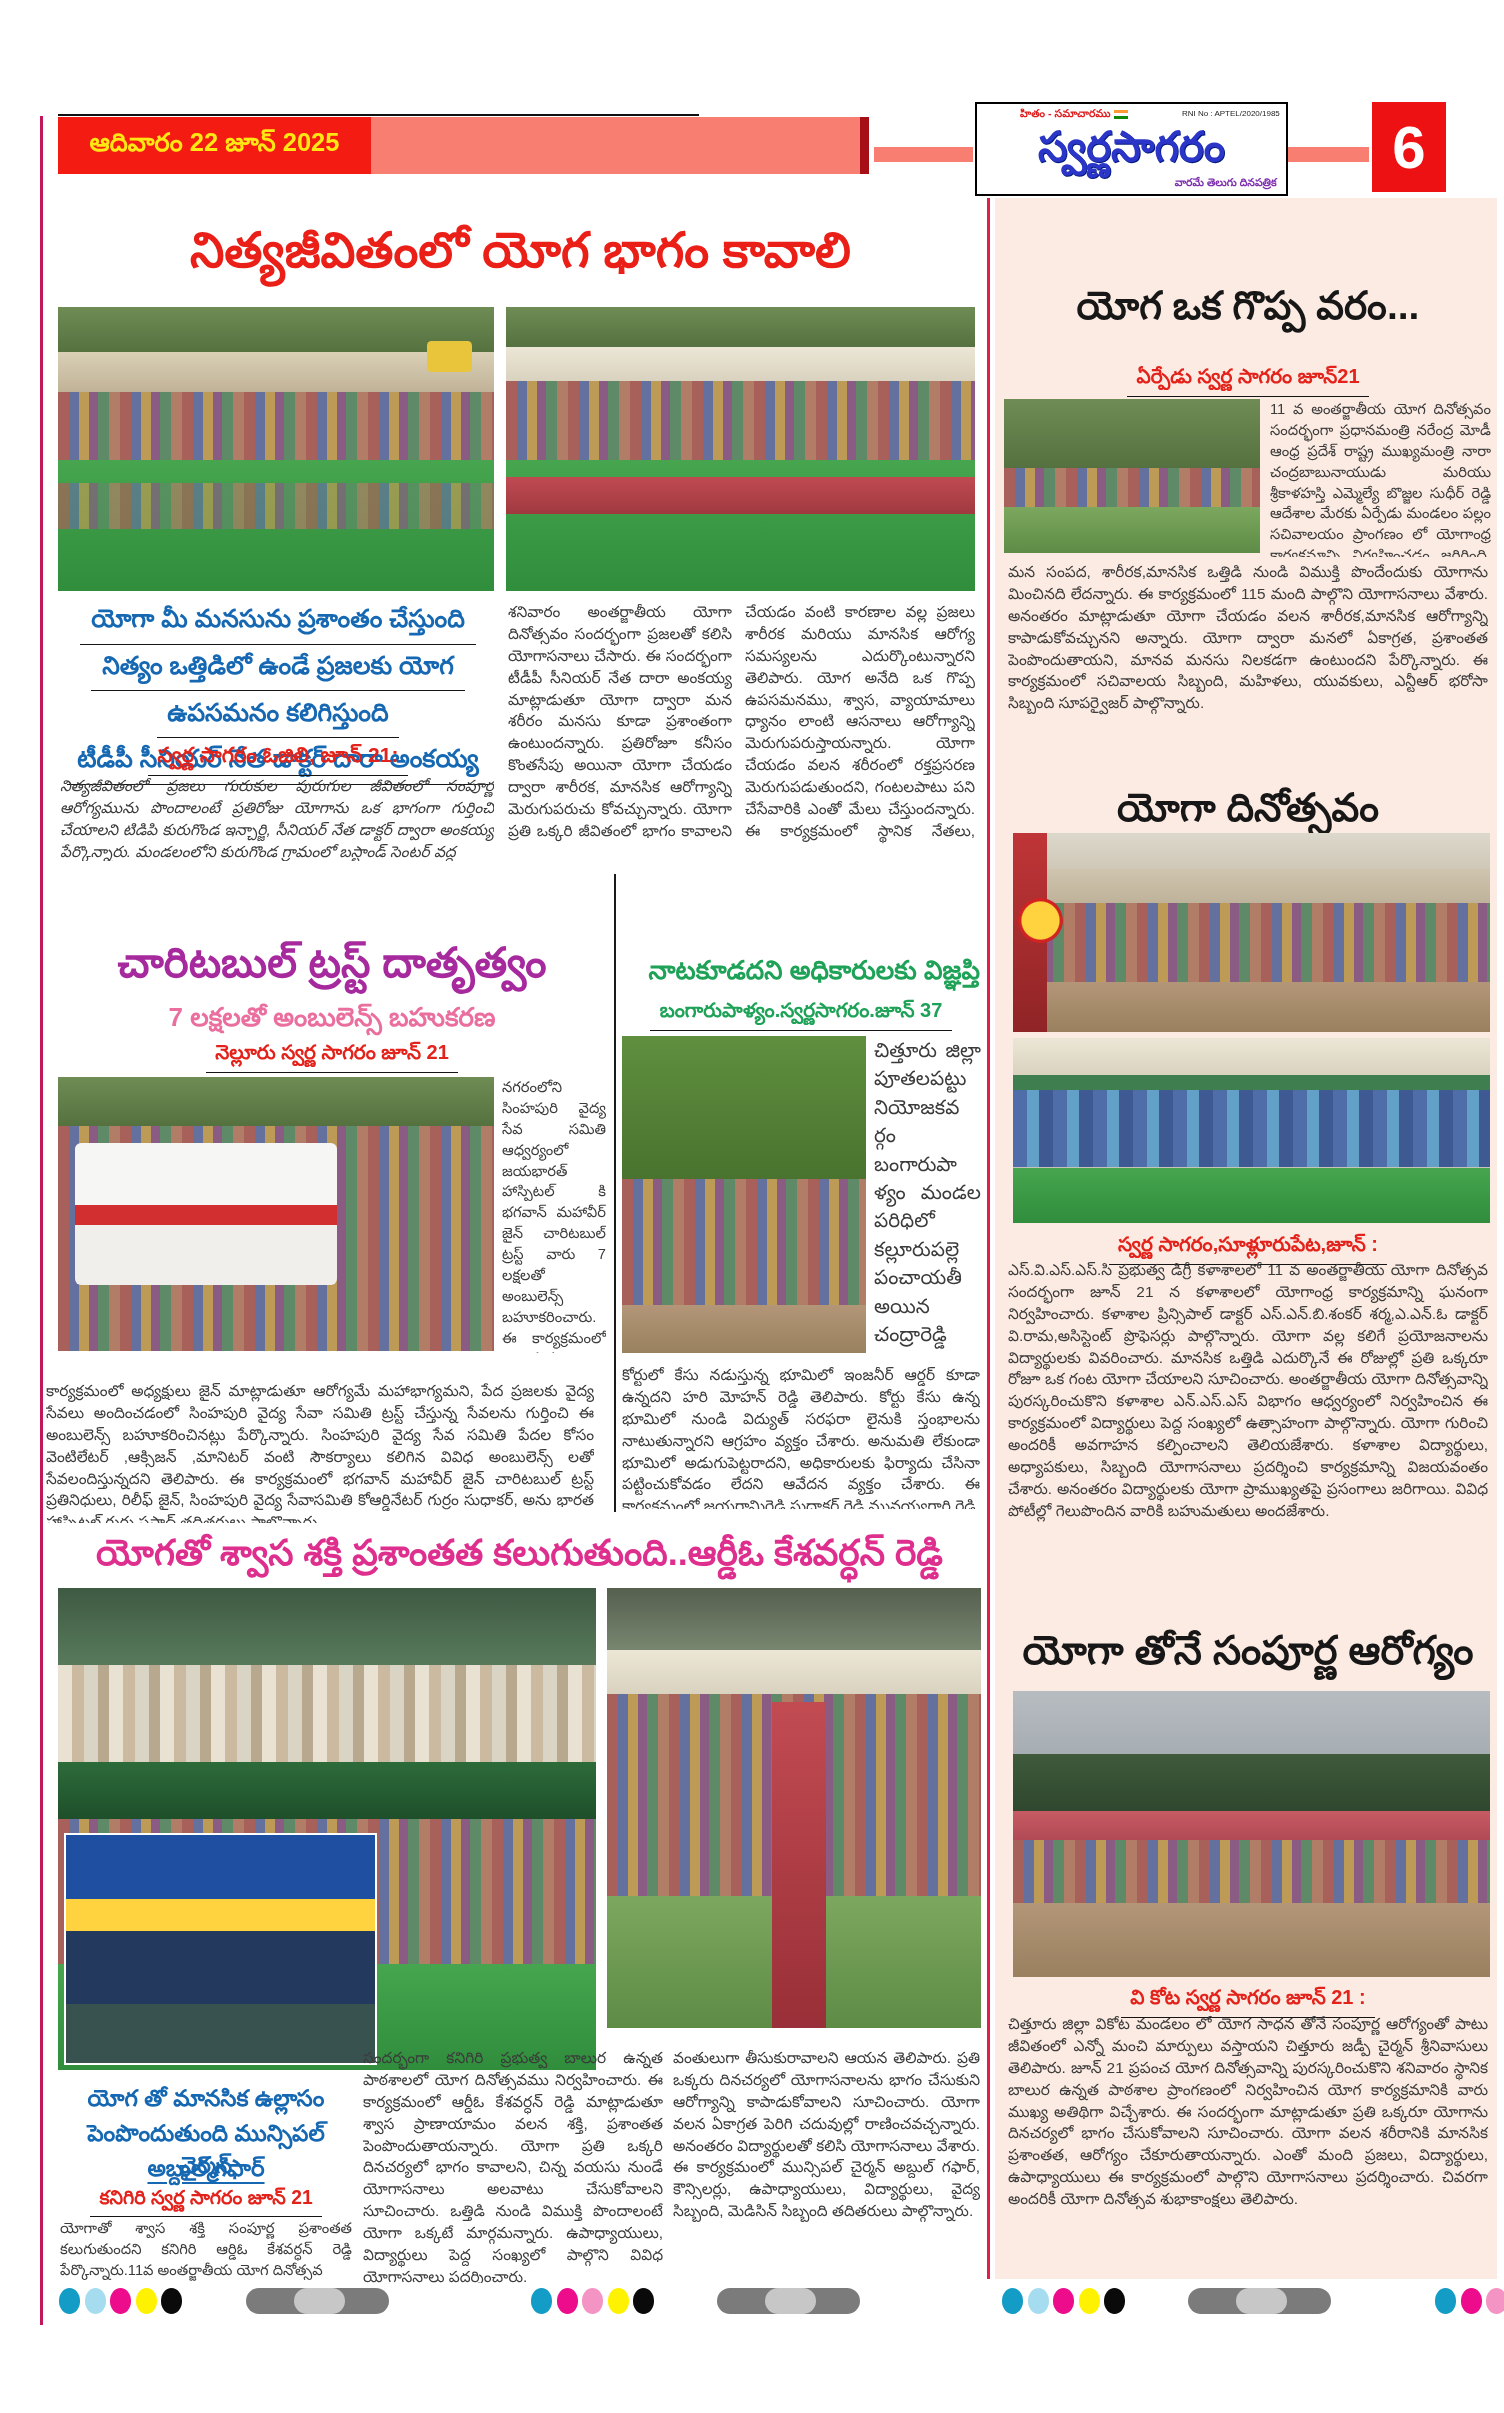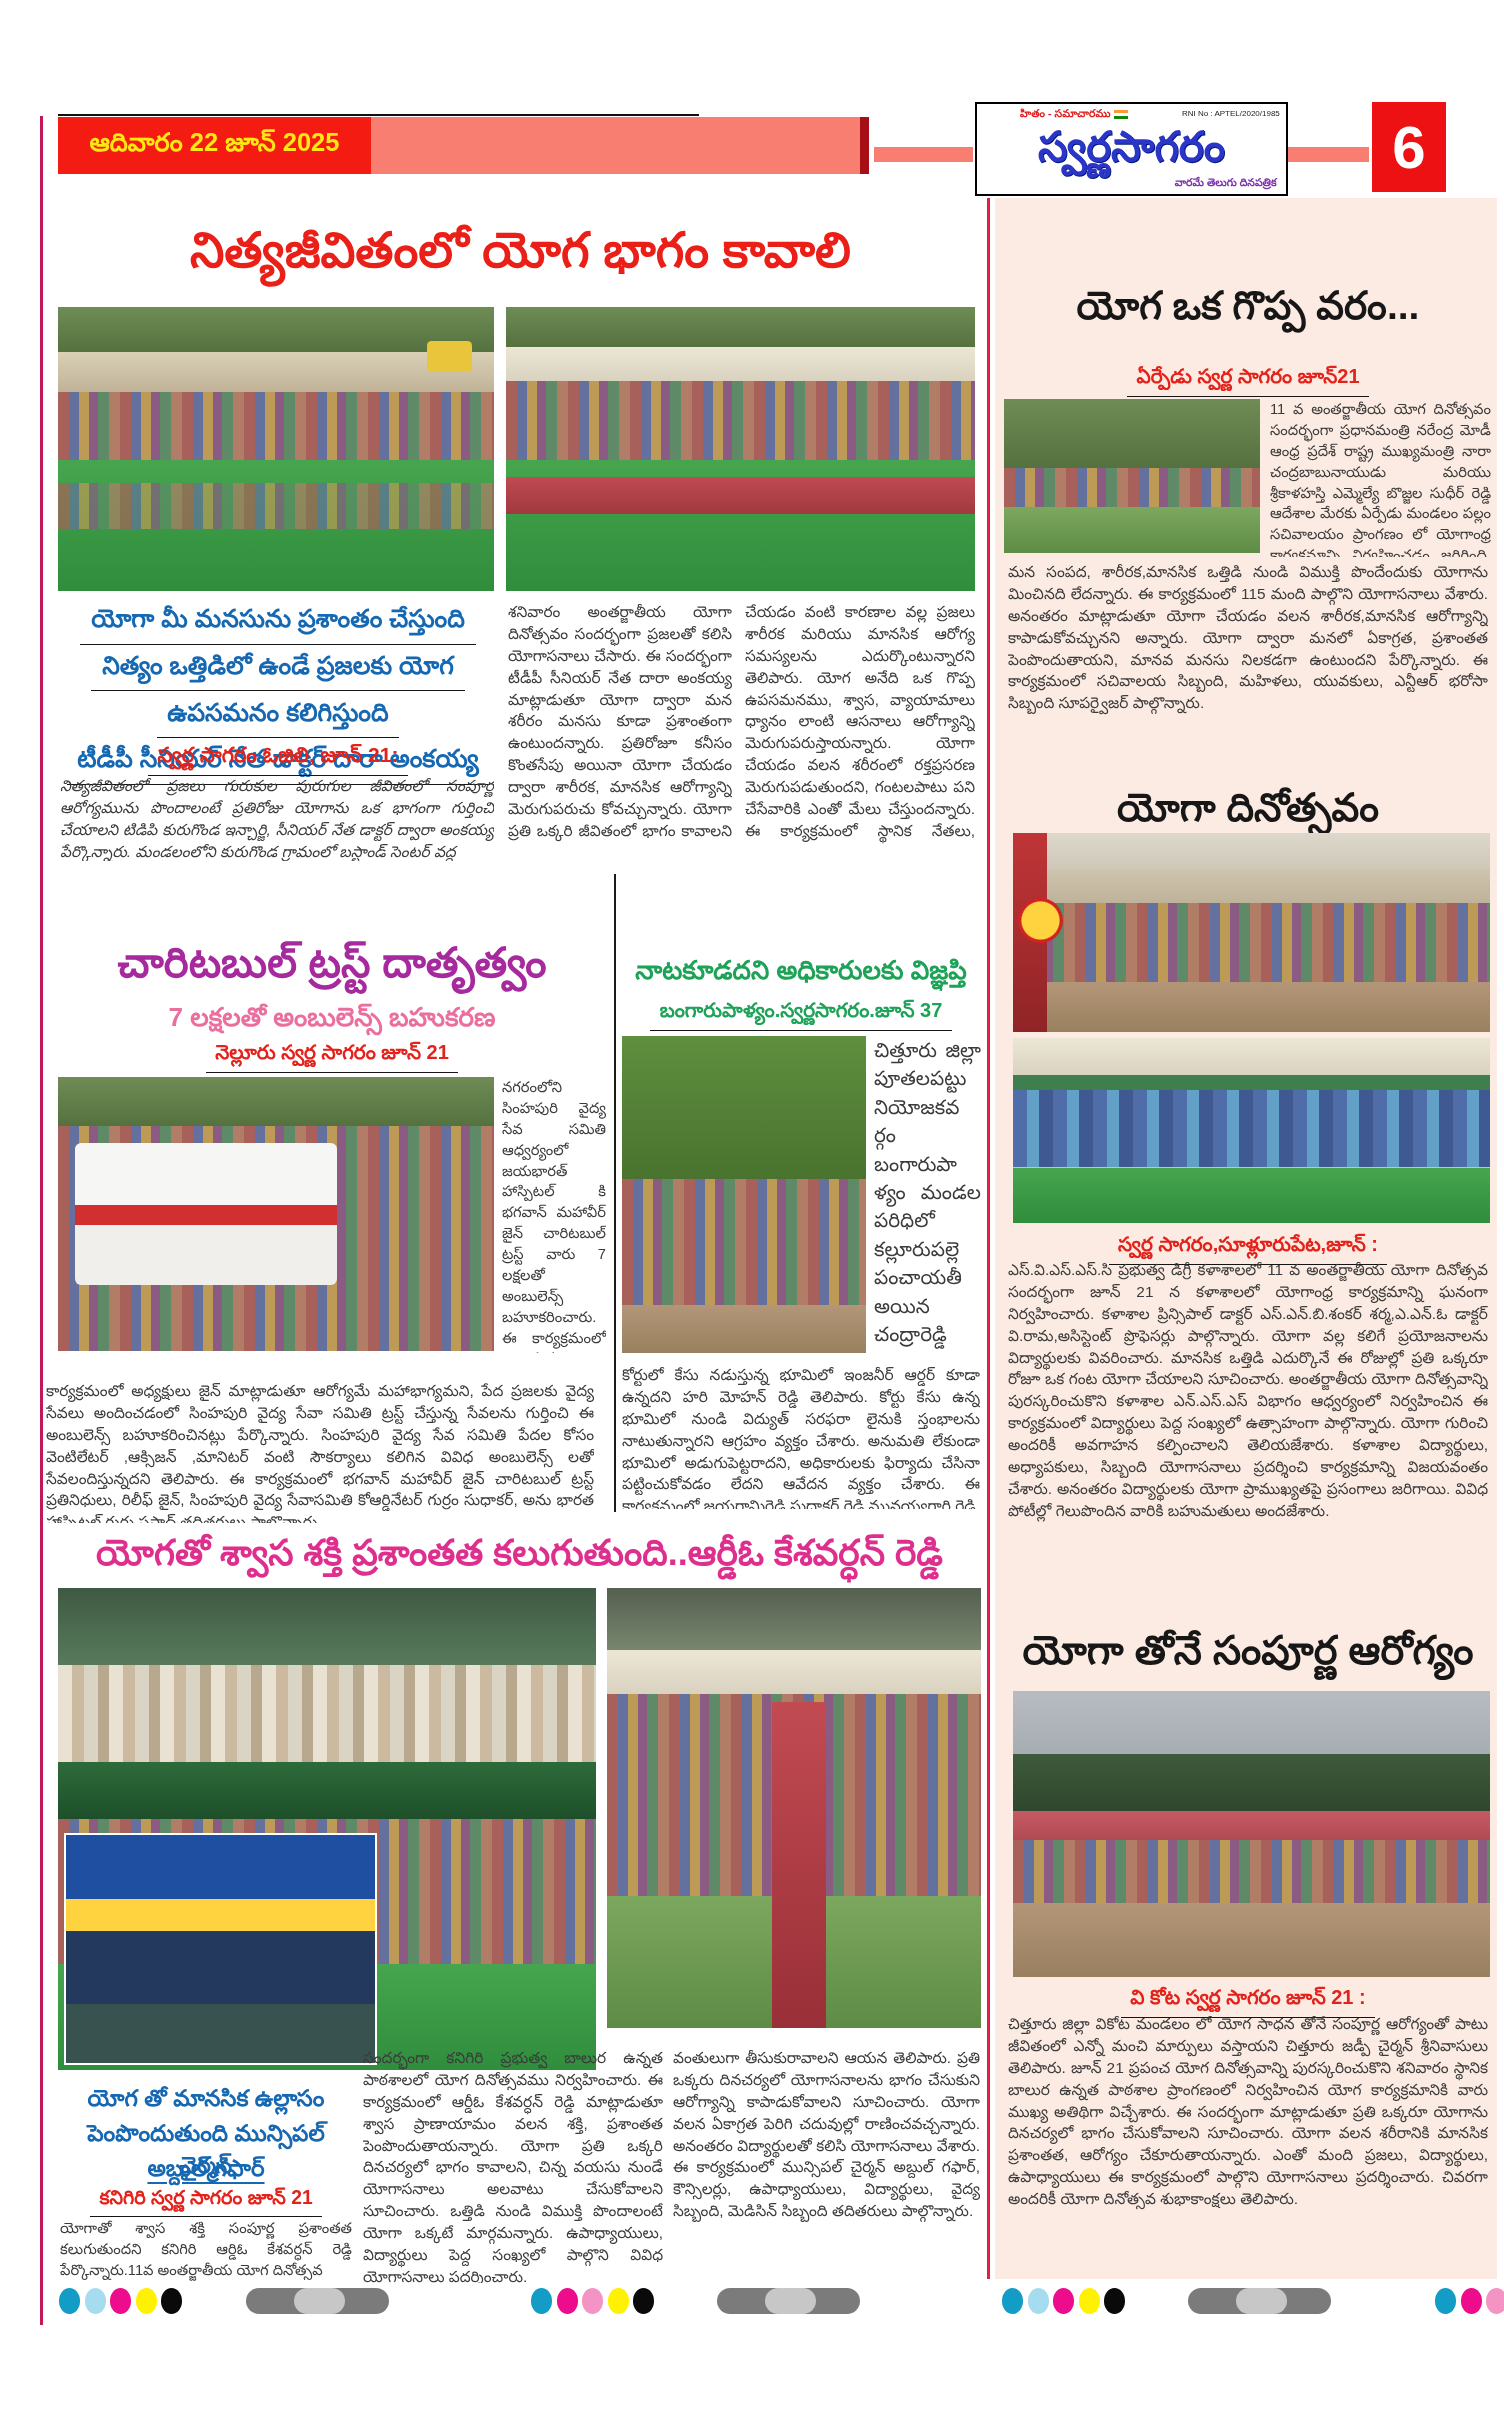--- a/index.html
+++ b/index.html
@@ -74,21 +74,21 @@
   #mv-h2{left:58px;top:939px;width:548px;font-size:42px;color:#a62a9e;}
   #mv-subhead{left:58px;top:1002px;width:548px;font-size:26px;color:#ea6f9f;font-weight:700;text-align:center;}
   #mv-byline{left:58px;top:1041px;width:548px;font-size:20px;}
   #mv-photo{left:58px;top:1077px;width:436px;height:274px;}
   #mv-side{left:502px;top:1077px;width:104px;height:276px;font-size:14.7px;}
   #mv-body{left:46px;top:1365px;width:548px;height:143px;margin-top:15px;}
   #col-div{left:614px;top:874px;width:2.3px;height:638px;background:#1a1a1a;}
 
   
   #ct-h1{left:622px;top:880px;width:358px;font-size:26px;color:#1ea257;line-height:1.35;}
-  #ct-h2{left:622px;top:955px;width:358px;font-size:26px;color:#1ea257;}
+  #ct-h2{left:622px;top:955px;width:358px;font-size:26px;color:#1ea257;text-align:right;}
   #ct-dateline{left:622px;top:999px;width:358px;font-size:20px;}
   #ct-dateline span{border-bottom:1.5px solid #141414;}
   #ct-photo{left:622px;top:1036px;width:244px;height:317px;}
   #ct-side{left:874px;top:1036px;width:107px;height:318px;font-size:20px;}
   #ct-body{left:622px;top:1364px;width:358px;height:145px;}
 
   
   #rdo-headline{left:58px;top:1532px;width:923px;font-size:36px;color:#de2f8e;}
   #rdo-photo-l{left:58px;top:1588px;width:538px;height:482px;}
   #rdo-photo-r{left:607px;top:1588px;width:374px;height:440px;}

